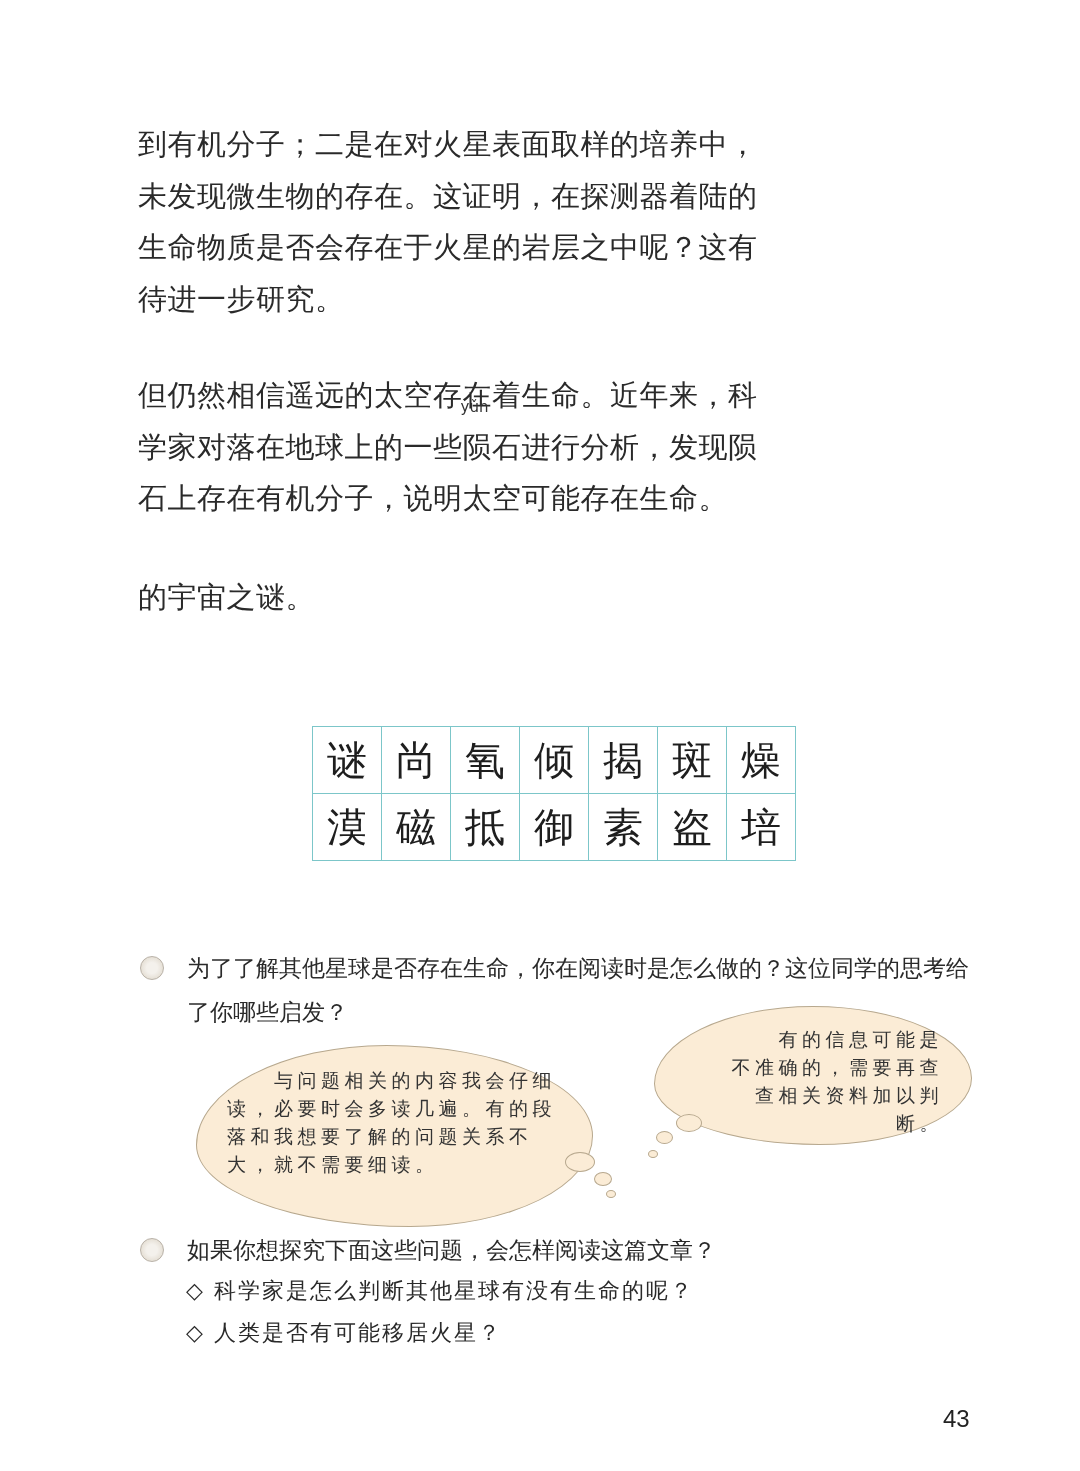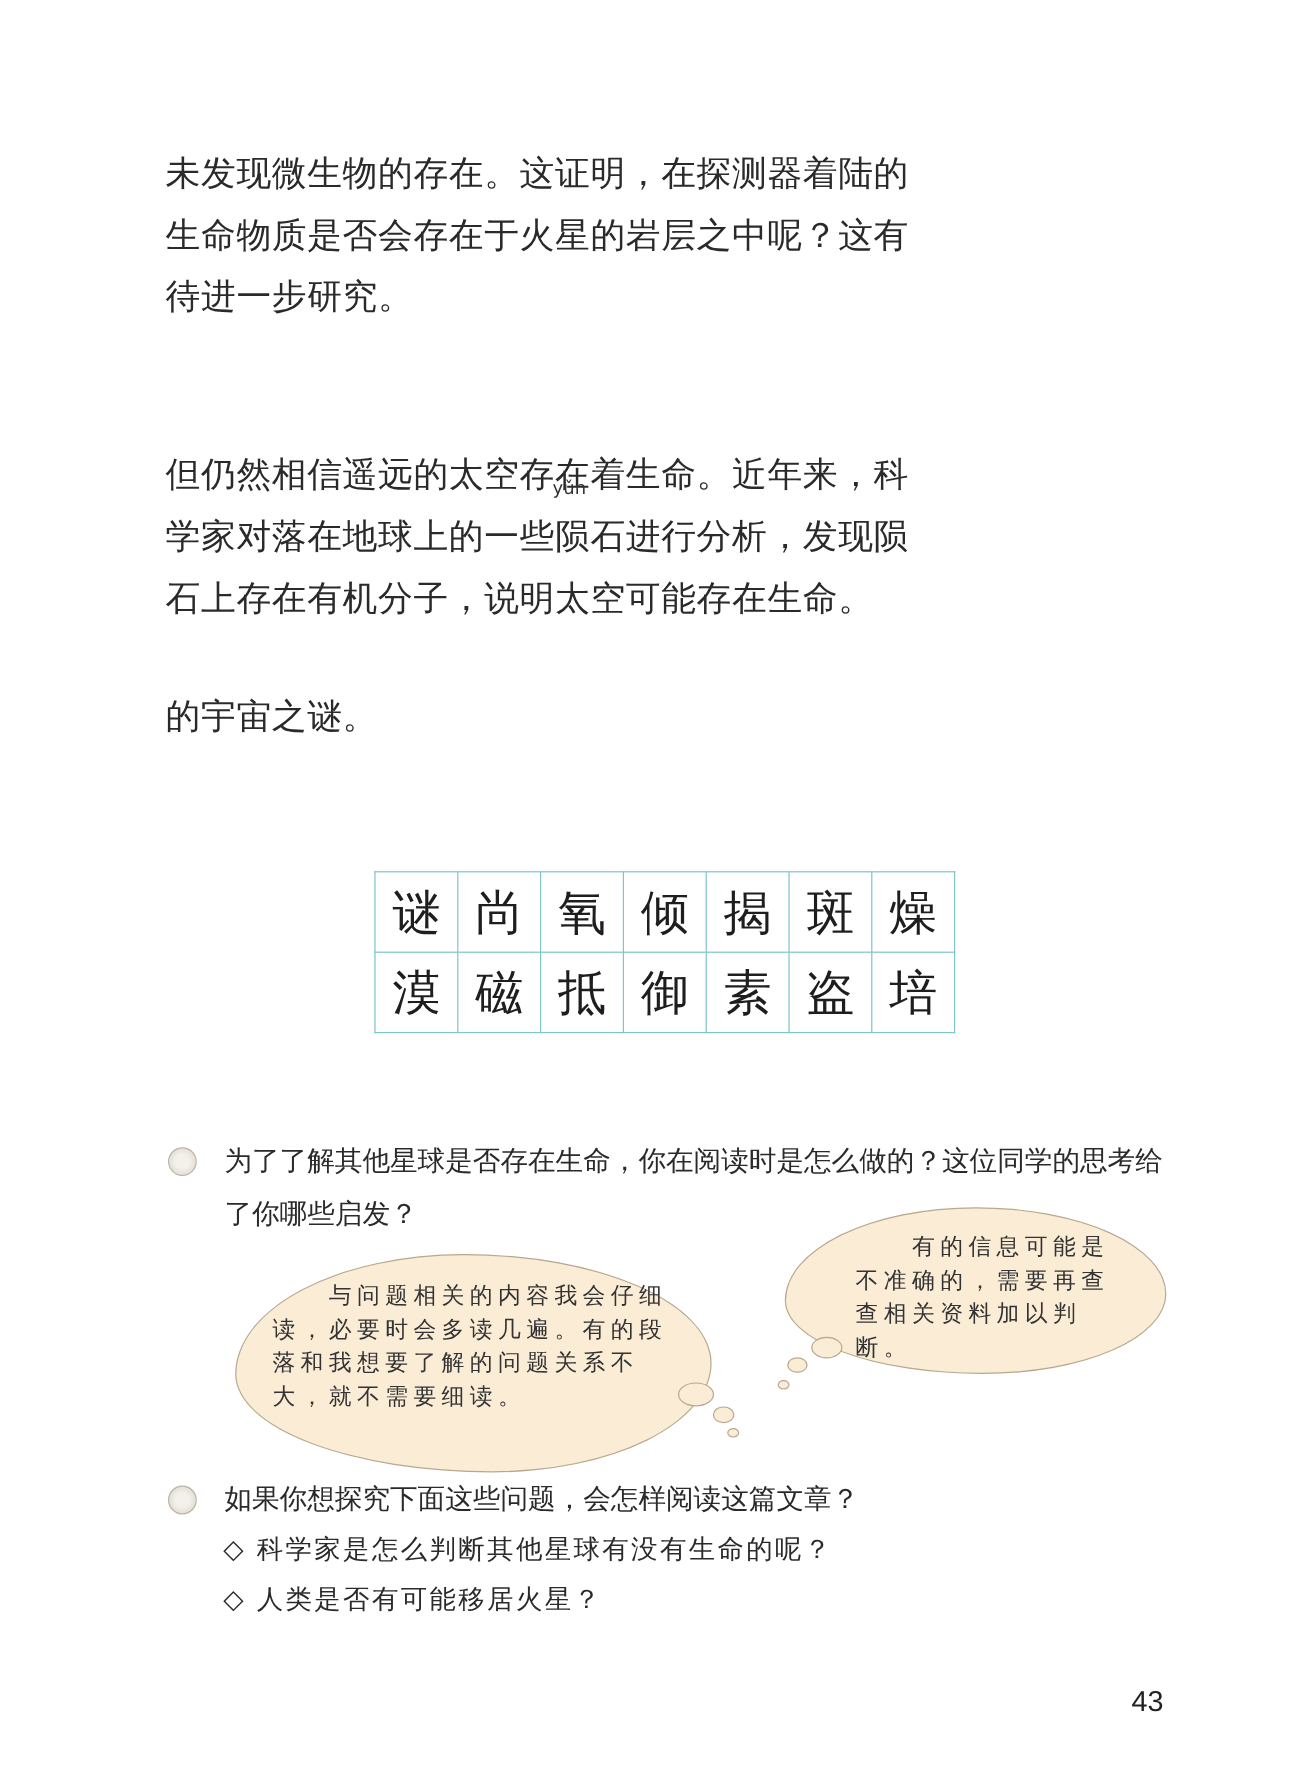--- a/index.html
+++ b/index.html
@@ -23,28 +23,29 @@
             border: 1.5px solid #b9b2a8; background: radial-gradient(circle, #f4f1ec 35%, #e6e0d6 70%); }
   .q-text { margin-left: 47px; display: block; }
   .sub-item { position: absolute; left: 186px; font-size: 22px; color: #2a2a2a; letter-spacing: 2px; }
   .sub1 { top: 1276px; }
   .sub2 { top: 1318px; }
   .cloud { position: absolute; background: #fbecd6; border: 1.5px solid #b7a88e; }
   .cloud-left { left: 196px; top: 1045px; width: 395px; height: 180px; border-radius: 48% 52% 46% 54% / 55% 50% 50% 45%; }
   .cloud-right { left: 654px; top: 1006px; width: 316px; height: 137px; border-radius: 50% 50% 48% 52% / 56% 52% 48% 44%; }
   .cloud-text { position: absolute; font-size: 19px; line-height: 28px; letter-spacing: 4.5px; color: #333; }
   .cloud-left .cloud-text { left: 30px; top: 20px; width: 340px; }
-  .cloud-right .cloud-text { left: 58px; top: 18px; width: 230px; }
+  .cloud-right .cloud-text { left: 58px; top: 18px; width: 230px; text-align: right; }
   .bubble { position: absolute; background: #fbecd6; border: 1.5px solid #b7a88e; border-radius: 50%; }
   .page-num { position: absolute; left: 943px; top: 1405px; font-family: "Liberation Sans", sans-serif; font-size: 24px; color: #222; }
 </style>
 </head>
 <body>
 
 <div class="body-text para1">
+  <p>到有机分子；二是在对火星表面取样的培养中，</p>
   <p>未发现微生物的存在。这证明，在探测器着陆的</p>
   <p>生命物质是否会存在于火星的岩层之中呢？这有</p>
   <p>待进一步研究。</p>
 </div>
 
 <div class="body-text para2">
   <p>但仍然相信遥远的太空存在着生命。近年来，科</p>
   <p><span>学家对落在地球上的一些</span><span class="ruby-wrap"><span class="pinyin">yǔn</span><span>陨</span></span><span>石进行分析，发现陨</span></p>
   <p>石上存在有机分子，说明太空可能存在生命。</p>
 </div>

